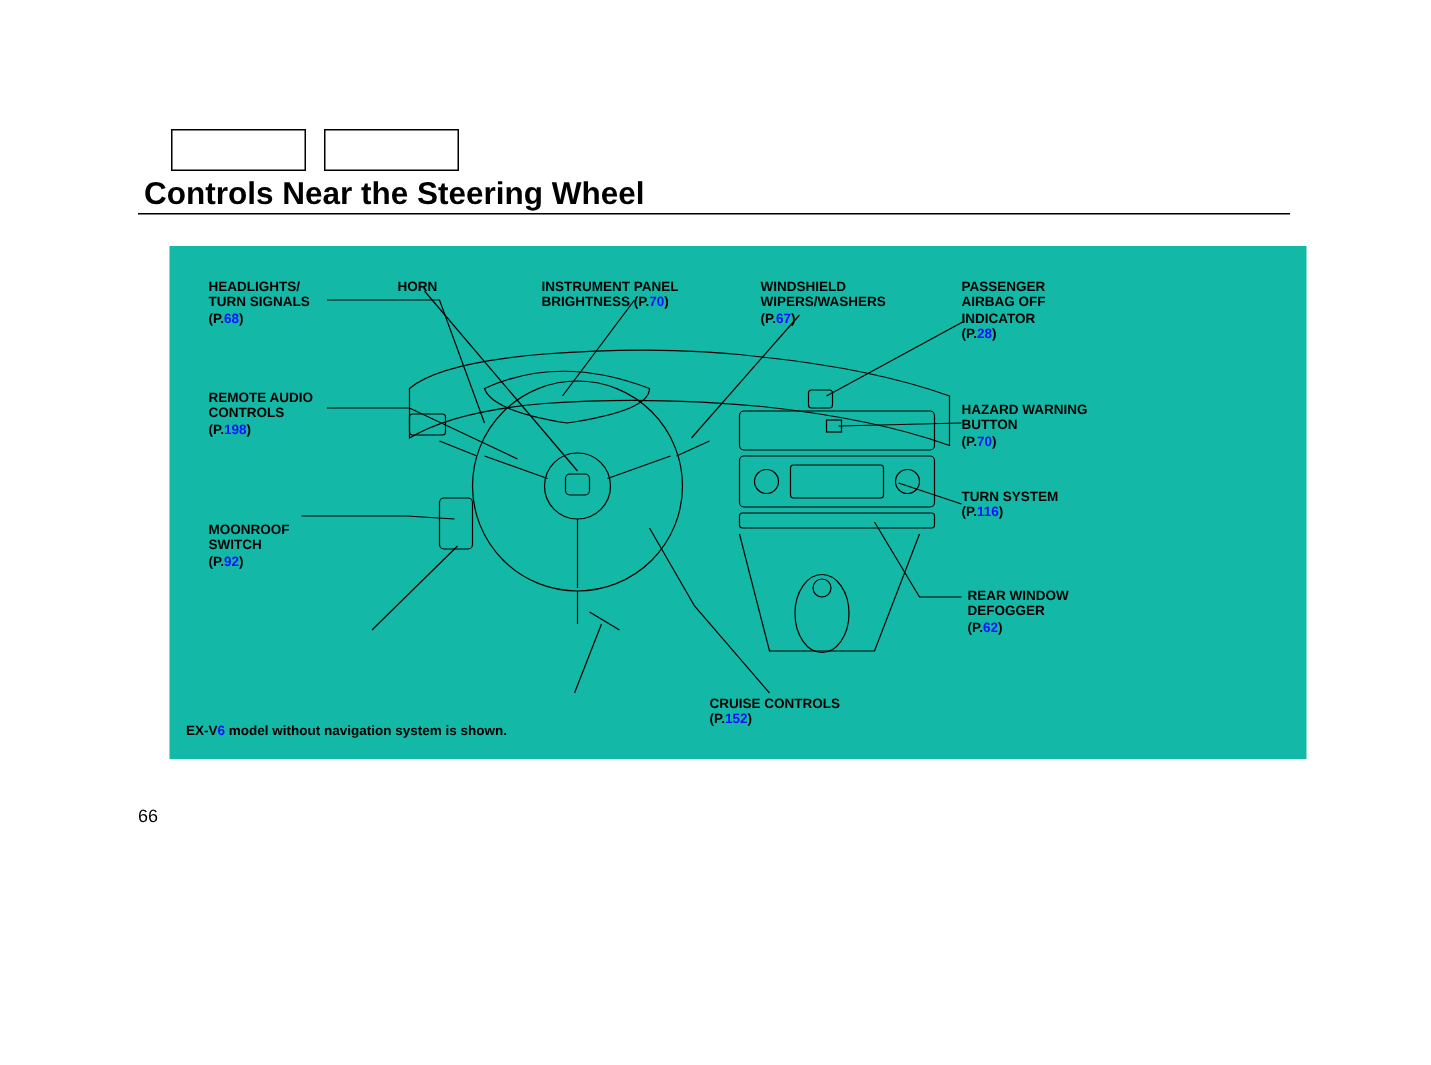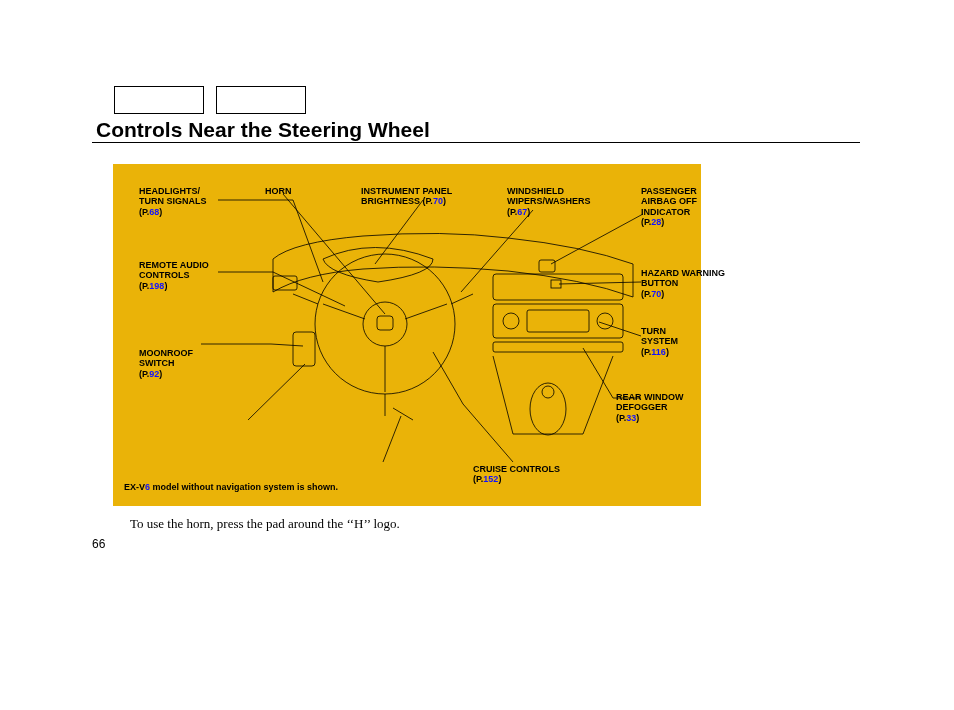--- a/index.html
+++ b/index.html
@@ -1,21 +1,21 @@
 <!DOCTYPE html>
 <html><head>
 <meta charset="utf-8">
 <style>
 html,body{margin:0;padding:0;background:#fff;color:#000;font-family:Georgia,"Times New Roman",serif}
 .page{position:relative;width:954px;height:710px;margin:0 auto}
 .topboxes{position:absolute;left:114px;top:86px;display:flex;gap:12px}
 .topbox{width:88px;height:26px;border:1px solid #000}
 .title{position:absolute;left:96px;top:118px;font-family:Liberation Sans, sans-serif;font-weight:bold;font-size:21px;padding-bottom:4px}
 .hr{position:absolute;left:92px;top:142px;width:768px;height:1px;background:#000}
-.panel{position:absolute;left:113px;top:164px;width:588px;height:342px;background:#eab308}
+.panel{position:absolute;left:113px;top:164px;width:758px;height:342px;background:#14b8a6}
 
 
 .call{position:absolute;font-family:Arial,Helvetica,sans-serif;font-size:9px;font-weight:bold;line-height:1.15}
 .pref{font-weight:bold}
 .pref .p{color:#000}
 .pref .n{color:#11f}
 .boldblue{color:#11f;font-weight:bold}
 
 .note{position:absolute;left:11px;bottom:14px;font-family:Arial,Helvetica,sans-serif;font-size:9px;font-weight:bold}
 
@@ -155,32 +155,31 @@
       <span style="white-space:pre">HAZARD WARNING
 BUTTON</span><br>
       <span class="pref"><span class="p">(P.</span><span class="n">70</span><span class="p">)</span></span>
     </div>
 
     <div class="call" style="left:528px;top:162px">
       <span>TURN SYSTEM</span><br>
       <span class="pref"><span class="p">(P.</span><span class="n">116</span><span class="p">)</span></span>
     </div>
 
-    <div class="call" style="left:503px;top:228px">
+    <div class="call" style="left:532px;top:228px">
       <span style="white-space:pre">REAR WINDOW
 DEFOGGER</span><br>
-      <span class="pref"><span class="p">(P.</span><span class="n">33</span><span class="p">)</span></span>
+      <span class="pref"><span class="p">(P.</span><span class="n">62</span><span class="p">)</span></span>
     </div>
 
 
     <div class="call" style="left:360px;top:300px">
       <span>CRUISE CONTROLS</span><br>
       <span class="pref"><span class="p">(P.</span><span class="n">152</span><span class="p">)</span></span>
     </div>
 
     <div class="note">
       <span>EX-V</span><span class="boldblue">6</span><span> model without navigation system is shown.</span>
     </div>
   </div>
 
-  <div class="bodytext">To use the horn, press the pad around the ‘‘H’’ logo.</div>
   <div class="pagenum">66</div>
 </div>
 
 </body></html>

